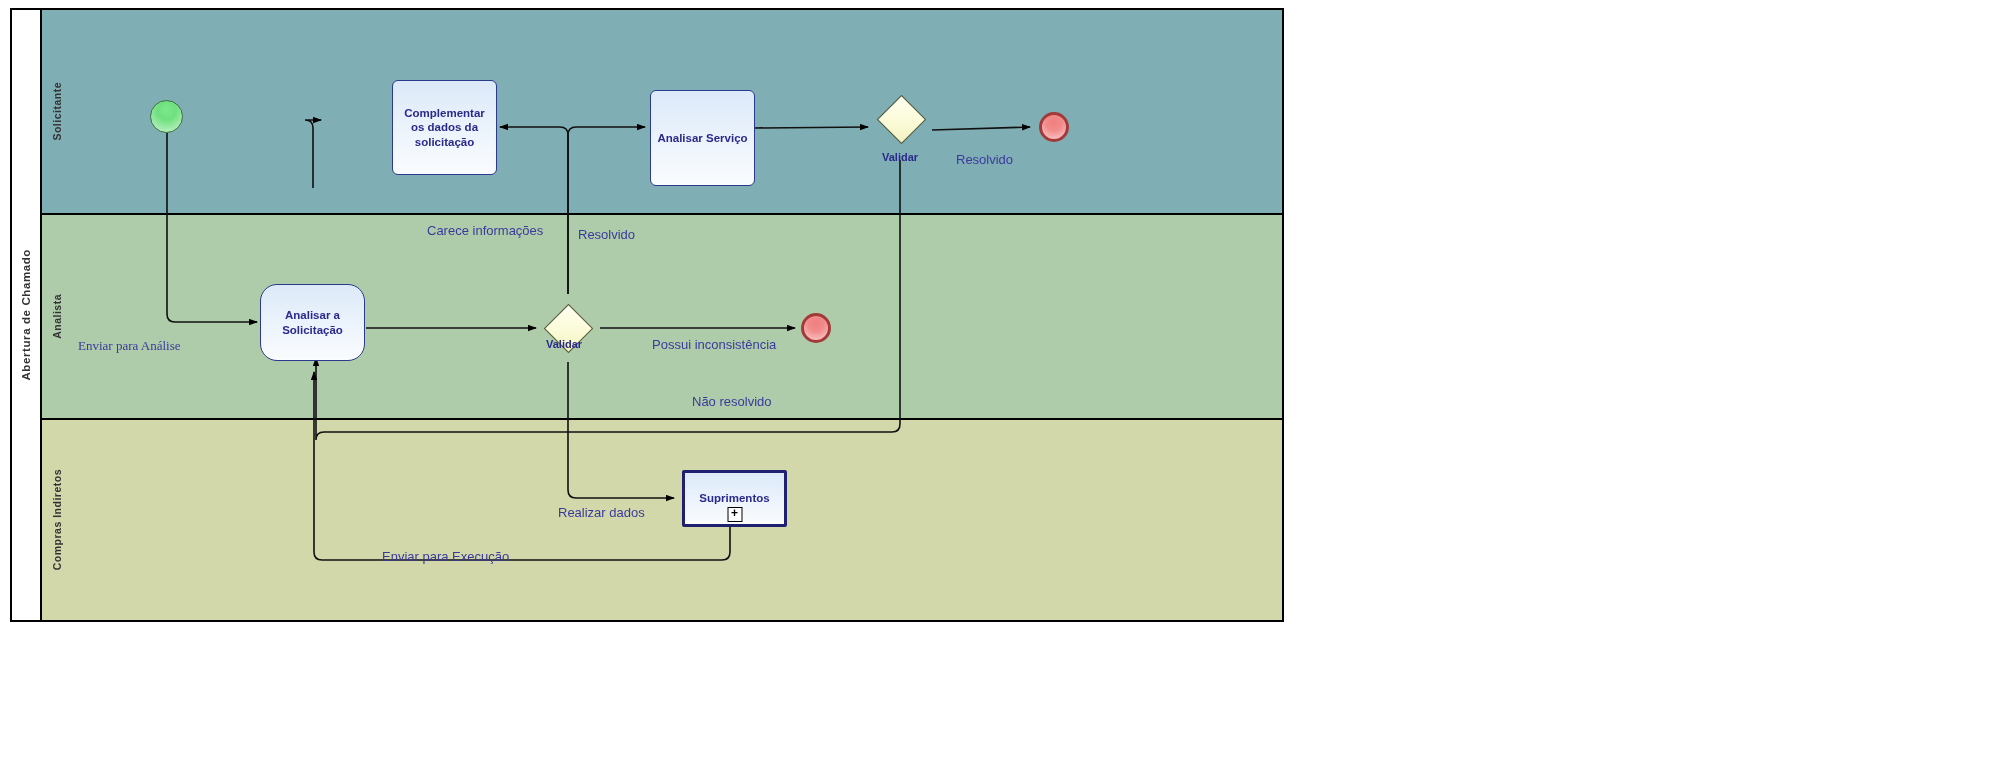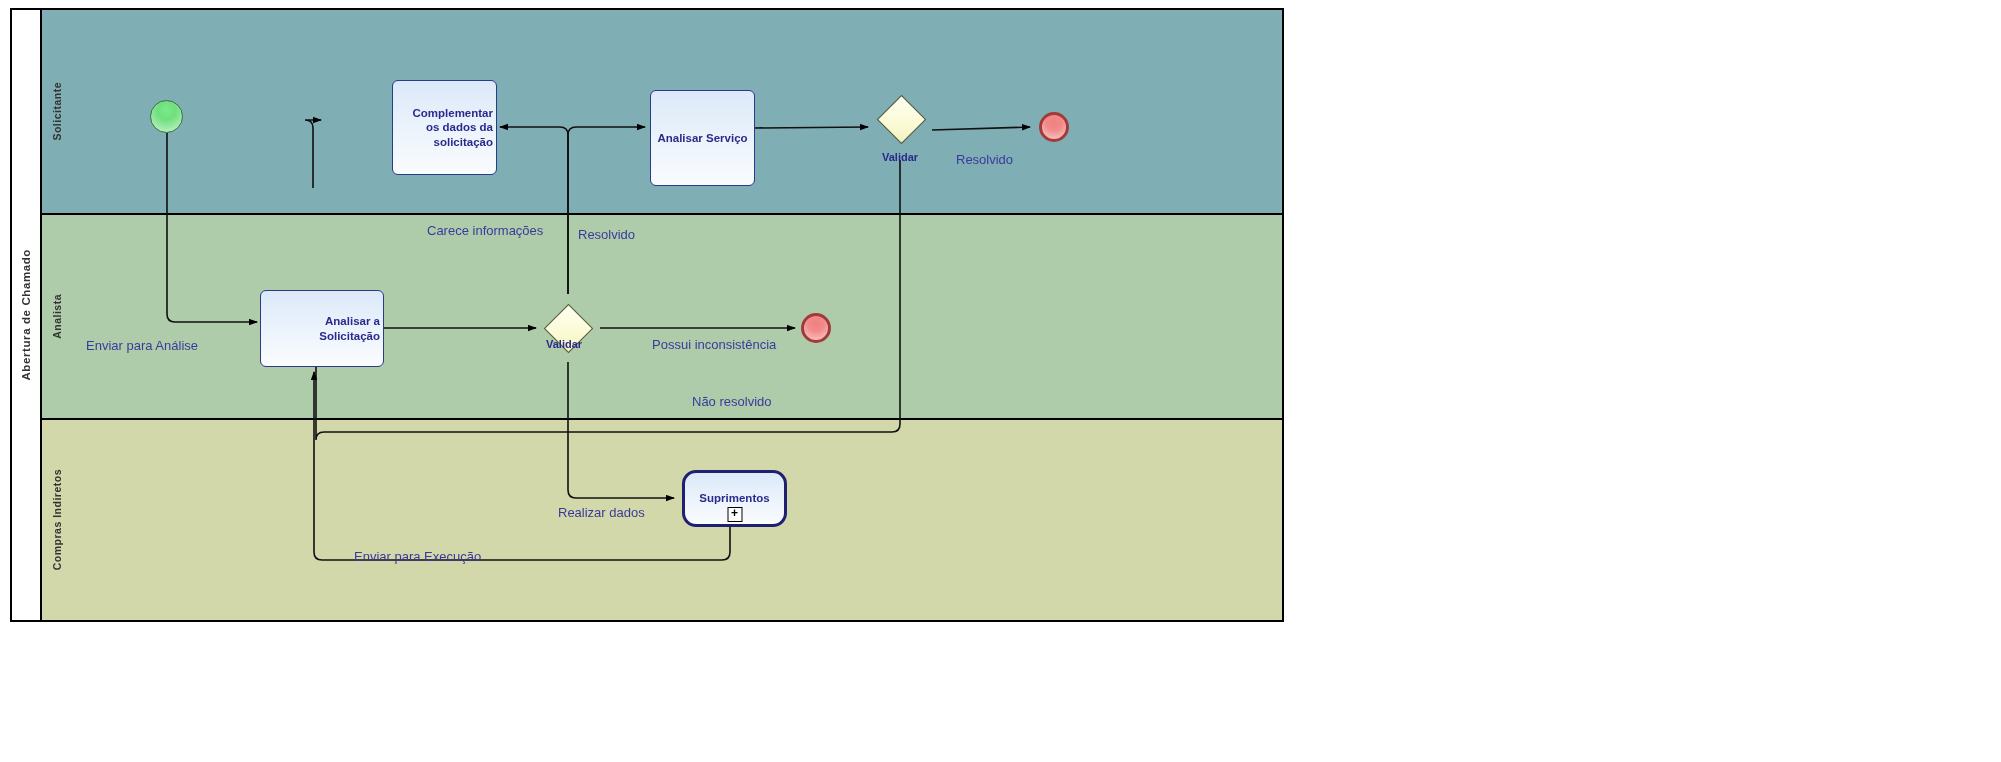--- a/index.html
+++ b/index.html
@@ -38,26 +38,26 @@
 
   
   #shapes{position:absolute;left:0;top:0;width:2001px;height:762px;}
 
   .node{position:absolute;box-sizing:border-box;}
 
   
   .task{
     border:1px solid #2A3A8C;border-radius:6px;
     background:linear-gradient(to bottom,#DCE9F9 0%,#E8F1FB 40%,#FAFCFE 100%);
-    display:flex;align-items:center;justify-content:center;text-align:right;
+    display:flex;align-items:center;justify-content:center;text-align:center;
     color:#2A2A8C;font-size:11.5px;font-weight:bold;line-height:1.22;
     padding:4px 3px;
   }
   .subprocess{
-    border:3px solid #202070;border-radius:14px;
+    border:3px solid #202070;border-radius:2px;
     background:linear-gradient(to bottom,#DCE9F9 0%,#E8F1FB 40%,#FAFCFE 100%);
     display:flex;align-items:center;justify-content:center;text-align:center;
     color:#2A2A8C;font-size:11.5px;font-weight:bold;line-height:1.22;
   }
   .sub-marker{
     position:absolute;left:50%;bottom:2px;transform:translateX(-50%);
     width:13px;height:13px;border:1px solid #000;background:#fff;
     font-size:12px;line-height:11px;text-align:center;color:#000;font-weight:bold;
   }
 
@@ -168,46 +168,46 @@
       <span>Analisar Serviço</span>
     </div>
 
     <div class="gw-wrap" style="left:878px;top:96px;width:46px;height:46px;">
       <div class="gateway" style="width:33px;height:33px;margin:6px;"></div>
     </div>
     <span class="gw-label" style="left:882px;top:151px;">Validar</span>
 
     <div class="node end-event" style="left:1039px;top:112px;width:30px;height:30px;"></div>
 
-    <div class="node task" style="left:260px;top:290px;width:124px;height:77px;">
+    <div class="node task" style="left:260px;top:284px;width:105px;height:77px;border-radius:17px;">
       <span>Analisar a Solicitação</span>
     </div>
 
     <div class="gw-wrap" style="left:545px;top:305px;width:46px;height:46px;">
       <div class="gateway" style="width:33px;height:33px;margin:6px;"></div>
     </div>
     <span class="gw-label" style="left:546px;top:338px;">Validar</span>
 
     <div class="node end-event" style="left:801px;top:313px;width:30px;height:30px;"></div>
 
     <div class="node subprocess" style="left:682px;top:470px;width:105px;height:57px;">
       <span>Suprimentos</span>
       <span class="sub-marker">+</span>
     </div>
 
-    <span class="flow-label" style="left:86px;top:338px;">Enviar para Análise</span>
+    <span class="flow-label" style="left:78px;top:338px;font-family:Liberation Serif, serif;">Enviar para Análise</span>
 
     <span class="flow-label" style="left:427px;top:223px;">Carece informações</span>
 
     <span class="flow-label" style="left:578px;top:227px;">Resolvido</span>
 
     <span class="flow-label" style="left:956px;top:152px;">Resolvido</span>
 
     <span class="flow-label" style="left:620px;top:337px;padding-left:32px;">Possui inconsistência</span>
 
     <span class="flow-label" style="left:692px;top:394px;text-align:right;">Não resolvido</span>
 
     <span class="flow-label" style="left:558px;top:505px;">Realizar dados</span>
 
-    <span class="flow-label" style="left:312px;top:549px;padding-left:42px;">Enviar para Execução</span>
+    <span class="flow-label" style="left:340px;top:549px;padding-left:42px;">Enviar para Execução</span>
 
   </div>
 </div>
 
 </body></html>

